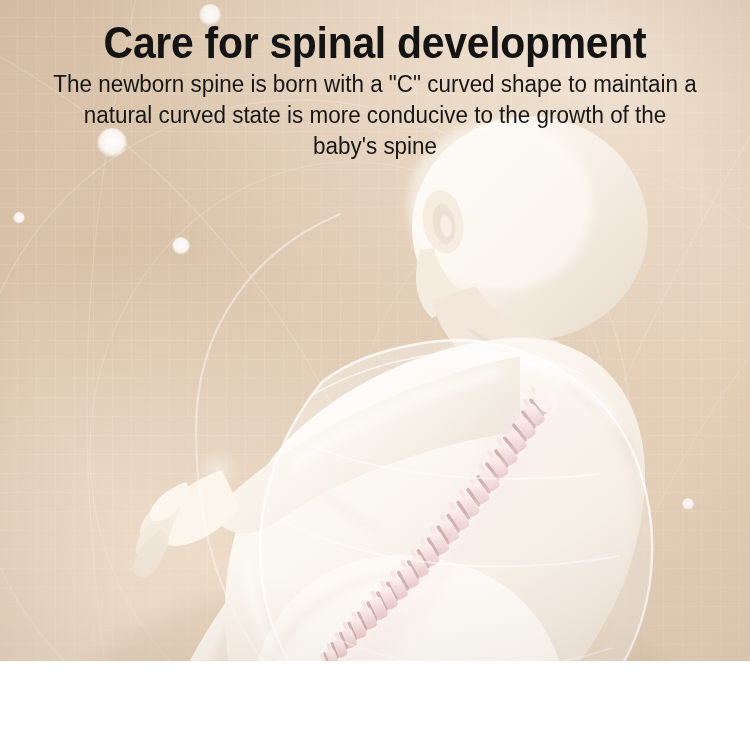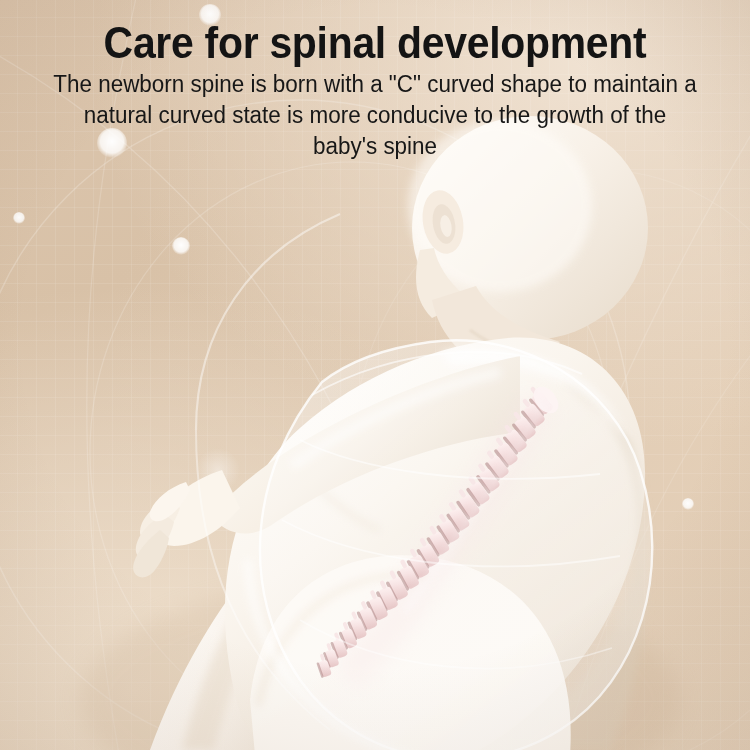--- a/index.html
+++ b/index.html
@@ -4,21 +4,21 @@
 <title>Care for spinal development</title>
 <style>
   html, body {
     margin: 0;
     padding: 0;
     background: #ffffff;
   }
   #poster {
     position: relative;
     width: 750px;
-    height: 750px;
+    height: 661px;
     overflow: hidden;
     font-family: "Liberation Sans", "DejaVu Sans", sans-serif;
     background: #3b82f6;
   }
 
   
   .bg-base {
     position: absolute;
     inset: 0;
     background:

